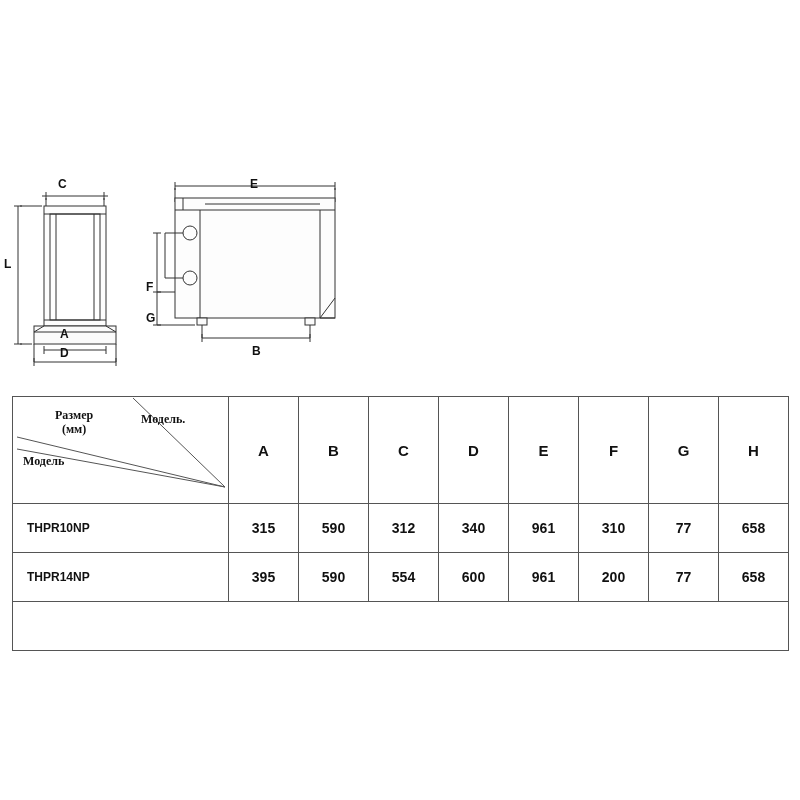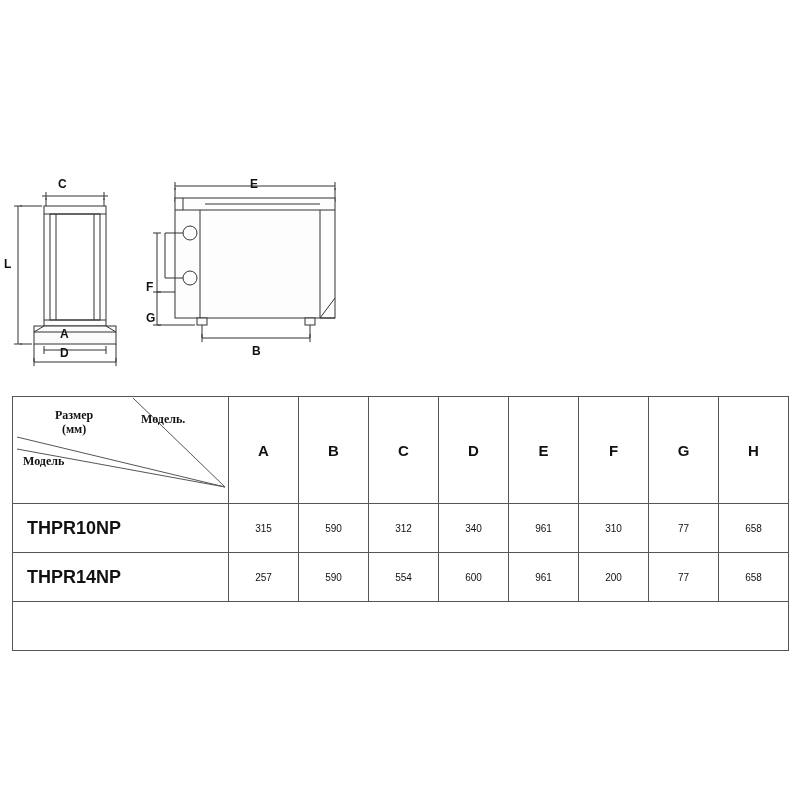--- a/index.html
+++ b/index.html
@@ -53,26 +53,27 @@
   table.spec .corner{
     position:relative;
     padding:7px;
     height:92px;
     font-family:Liberation Serif, serif;
   }
   table.spec .row-model{
     text-align:left;
     padding-left:14px;
     font-weight:700;
-    font-size:18px;
+    font-size:12px;
     height:46px;
   }
   table.spec .val{
-    font-size:10px;
+    font-size:14px;
     height:46px;
+    font-weight:bold;
   }
   .corner-inner{position:absolute;left:0;top:0;width:100%;height:100%;}
   .corner-txt{
     position:absolute;
     font-size:12px;
     font-weight:700;
     color:#111;
     line-height:1.15;
     white-space:nowrap;
   }
@@ -232,21 +233,21 @@
         <td class="val">340</td>
         <td class="val">961</td>
         <td class="val">310</td>
         <td class="val">77</td>
         <td class="val">658</td>
       </tr>
 
 
       <tr>
         <td class="row-model">THPR14NP</td>
-        <td class="val">257</td>
+        <td class="val">395</td>
         <td class="val">590</td>
         <td class="val">554</td>
         <td class="val">600</td>
         <td class="val">961</td>
         <td class="val">200</td>
         <td class="val">77</td>
         <td class="val">658</td>
       </tr>
 
       <tr>

